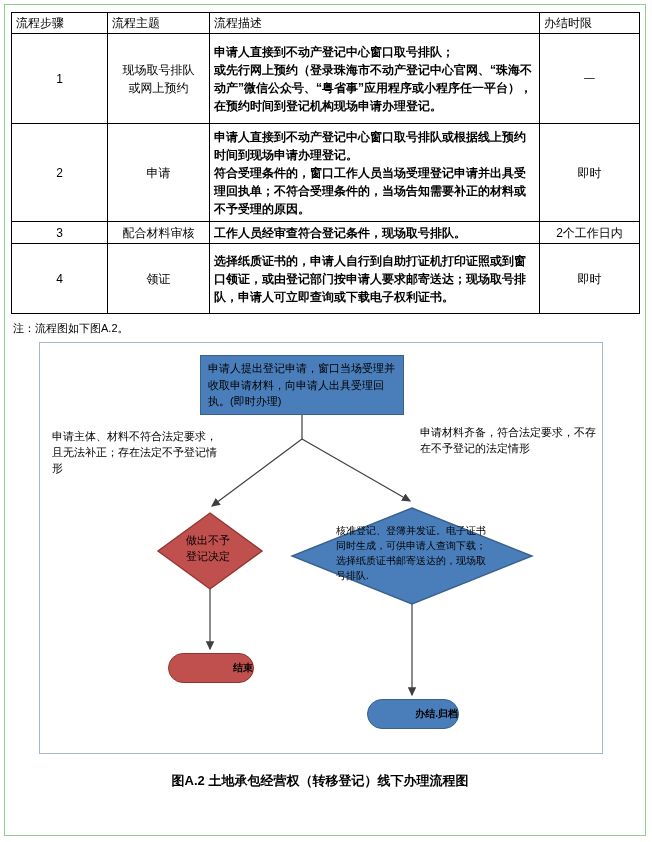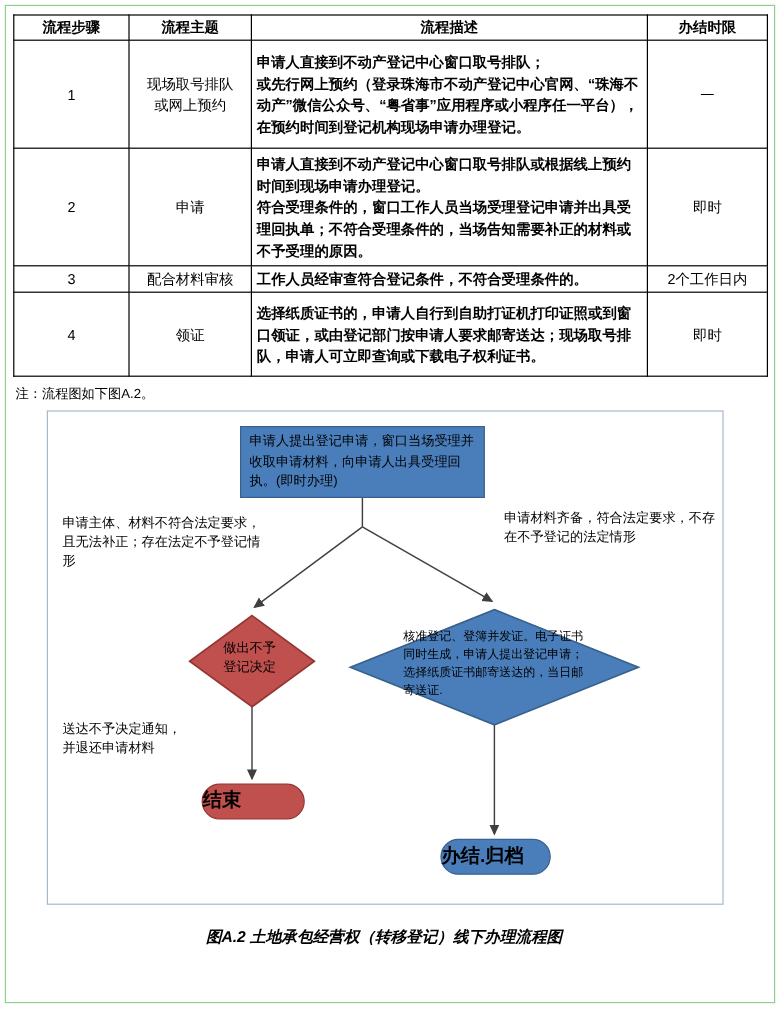--- a/index.html
+++ b/index.html
@@ -15,21 +15,21 @@
   }
   
   table.process{
     border-collapse:collapse;width:628px;table-layout:fixed;
     font-size:12px;line-height:1.5;
   }
   table.process th,table.process td{
     border:1px solid #000;padding:1px 4px;vertical-align:middle;
     box-sizing:border-box;overflow:hidden;
   }
-  table.process th{font-weight:bold;text-align:center;height:20px;}
+  table.process th{font-weight:normal;text-align:left;height:20px;}
   td.c-step,td.c-topic,td.c-time{text-align:center;}
   td.c-desc{text-align:left;white-space:pre-line;font-weight:bold;}
   td.c-topic{white-space:pre-line;}
   
   .note{margin:7px 2px 6px 2px;font-size:11px;}
   
   .flowchart{
     position:relative;width:562px;height:410px;margin-left:28px;
     border:1px solid var(--chartBorder);box-sizing:content-box;background:#fff;
   }
@@ -39,32 +39,32 @@
     position:absolute;left:160px;top:12px;width:204px;height:60px;
     background:var(--blue);border:1.5px solid var(--blueBorder);
     box-sizing:border-box;padding:4px 7px;font-size:11px;line-height:1.5;
     color:#000;
   }
   .fc-diamond-text{position:absolute;color:#000;}
   .fc-dt-left{left:122px;top:190px;width:96px;font-size:11px;line-height:1.45;text-align:left;padding-left:24px;box-sizing:border-box;}
   .fc-dt-right{left:296px;top:180px;width:152px;font-size:10px;line-height:1.5;text-align:left;}
   .fc-stadium{
     position:absolute;height:30px;border-radius:15px;
-    box-sizing:border-box;text-align:left;line-height:27px;
-    font-size:16px;font-weight:bold;color:#000;
+    box-sizing:border-box;text-align:right;line-height:27px;
+    font-size:10px;font-weight:bold;color:#000;
   }
   .fc-end-left{left:128px;top:310px;width:86px;background:var(--red);border:1.5px solid var(--redBorder);}
   .fc-end-right{left:327px;top:356px;width:92px;background:var(--blue);border:1.5px solid var(--blueBorder);}
   .fc-cond-left{left:12px;top:86px;width:168px;}
   .fc-cond-right{left:380px;top:82px;width:180px;}
   .fc-note-left{left:12px;top:258px;width:140px;}
   
   .caption{
     width:562px;margin-left:28px;margin-top:18px;
-    text-align:center;font-weight:bold;font-size:13px;font-style:italic;
+    text-align:center;font-weight:bold;font-size:13px;
   }
 </style>
 </head>
 <body>
 
 <div class="page">
 
   <table class="process">
     <colgroup>
       <col style="width:96px">
@@ -92,21 +92,21 @@
       <tr style="height:98px">
         <td class="c-step">2</td>
         <td class="c-topic">申请</td>
         <td class="c-desc">申请人直接到不动产登记中心窗口取号排队或根据线上预约时间到现场申请办理登记。
 符合受理条件的，窗口工作人员当场受理登记申请并出具受理回执单；不符合受理条件的，当场告知需要补正的材料或不予受理的原因。</td>
         <td class="c-time">即时</td>
       </tr>
       <tr style="height:22px">
         <td class="c-step">3</td>
         <td class="c-topic">配合材料审核</td>
-        <td class="c-desc">工作人员经审查符合登记条件，不符合受理条件的。</td>
+        <td class="c-desc">工作人员经审查符合登记条件，现场取号排队。</td>
         <td class="c-time">2个工作日内</td>
       </tr>
       <tr style="height:70px">
         <td class="c-step">4</td>
         <td class="c-topic">领证</td>
         <td class="c-desc">选择纸质证书的，申请人自行到自助打证机打印证照或到窗口领证，或由登记部门按申请人要求邮寄送达；现场取号排队，申请人可立即查询或下载电子权利证书。</td>
         <td class="c-time">即时</td>
       </tr>
     </tbody>
   </table>
@@ -131,24 +131,22 @@
       <polygon points="372,165 492,213 372,261 252,213" style="fill:var(--blue);stroke:var(--blueBorder);stroke-width:1.4"></polygon>
     </svg>
 
     <div class="fc-start">申请人提出登记申请，窗口当场受理并收取申请材料，向申请人出具受理回执。(即时办理)</div>
 
     <div class="fc-text fc-cond-left">申请主体、材料不符合法定要求，且无法补正；存在法定不予登记情形</div>
     <div class="fc-text fc-cond-right">申请材料齐备，符合法定要求，不存在不予登记的法定情形</div>
 
     <div class="fc-diamond-text fc-dt-left" style="white-space:pre-line">做出不予
 登记决定</div>
-    <div class="fc-diamond-text fc-dt-right">核准登记、登簿并发证。电子证书同时生成，申请人提出登记申请；选择纸质证书邮寄送达的，当日邮寄送证.</div>
+    <div class="fc-diamond-text fc-dt-right">核准登记、登簿并发证。电子证书同时生成，可供申请人查询下载；选择纸质证书邮寄送达的，现场取号排队.</div>
 
-    <div class="fc-text fc-note-left">送达不予决定通知，
-并退还申请材料</div>
 
     <div class="fc-stadium fc-end-left">结束</div>
     <div class="fc-stadium fc-end-right">办结.归档</div>
   </div>
 
   <div class="caption">图A.2 土地承包经营权（转移登记）线下办理流程图</div>
 
 </div>
 
 </body></html>

